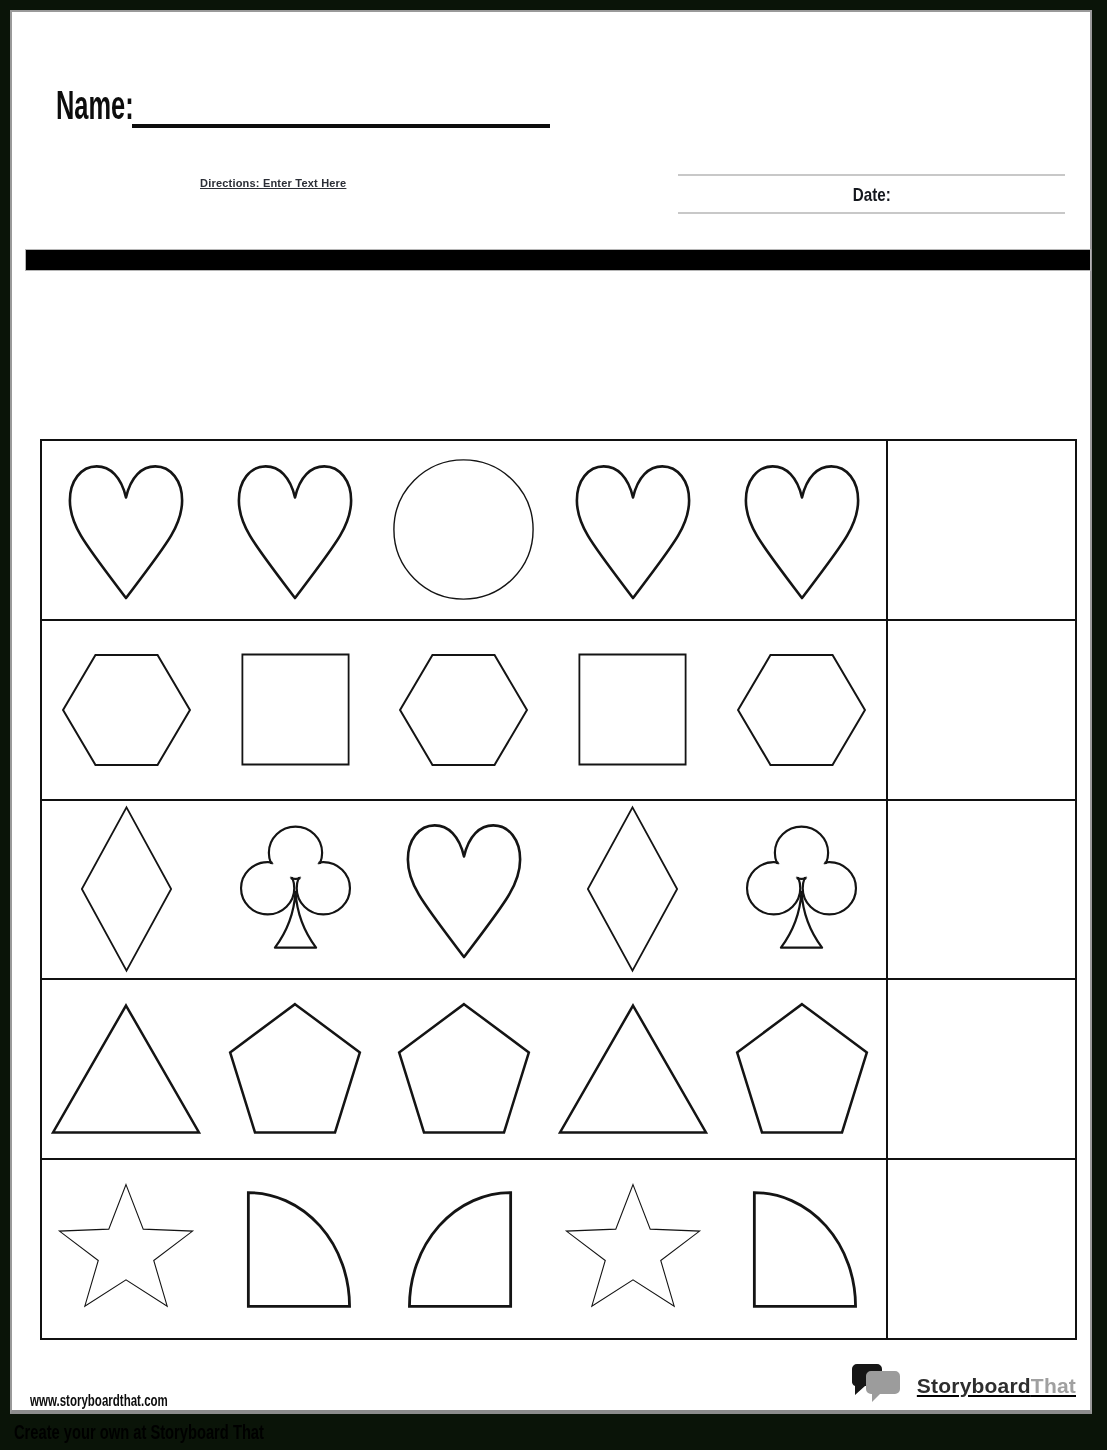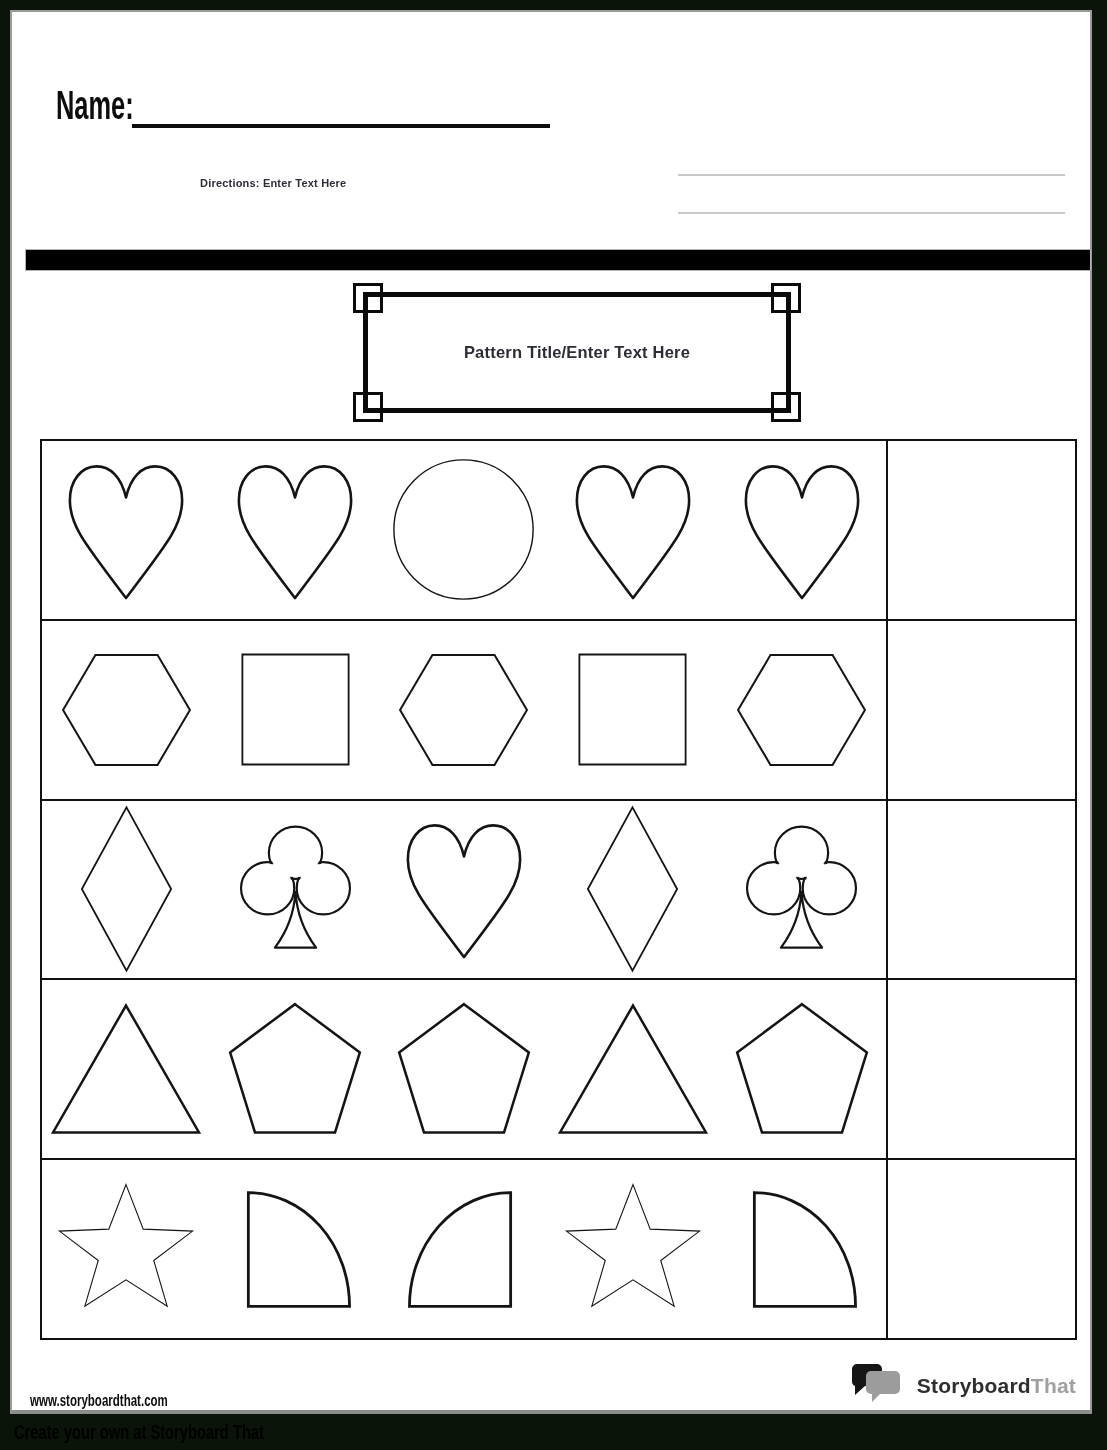--- a/index.html
+++ b/index.html
@@ -10,21 +10,21 @@
     font-family:"Liberation Sans", sans-serif;
     overflow:hidden;
   }
   .page {
     position:absolute; left:10px; top:10px;
     width:1082px; height:1404px;
     background:#ffffff;
     border:2px solid #9a9a9a;
     border-bottom:4px solid #8d8d8d;
   }
-  .abs { position:absolute; }
+  .abs { position:absolute;text-decoration:underline; }
   .cond { display:inline-block; transform:scaleX(0.62); transform-origin:0 50%; white-space:nowrap; }
   .cond85 { display:inline-block; transform:scaleX(0.8); transform-origin:50% 50%; white-space:nowrap; }
 
   .name-label { left:44px; top:70px; font-size:41px; font-weight:bold; color:#0d0d0d; }
   .name-line { left:120px; top:112px; width:418px; height:4px; background:#0d0d0d; }
 
   .directions { left:188px; top:165px; font-size:11px; font-weight:bold; color:#2b2e36; letter-spacing:0.2px; }
 
   .score-block { left:666px; width:387px; text-align:center; }
   .score-label { top:134px; font-size:19px; font-weight:bold; color:#15181e; }
@@ -76,31 +76,25 @@
 <body>
 
 <div class="page">
 
   <span class="abs name-label"><span class="cond">Name:</span></span>
   <div class="abs name-line"></div>
 
   <span class="abs directions">Directions: Enter Text Here</span>
 
   <div class="abs score-line"></div>
+  <div class="abs score-block date-label"><span class="cond85">Date:</span></div>
   <div class="abs date-line"></div>
 
   <div class="abs divider-bar"></div>
 
-  <div class="abs frame">
-    <div class="frame-corner fc-tl"></div>
-    <div class="frame-corner fc-tr"></div>
-    <div class="frame-corner fc-bl"></div>
-    <div class="frame-corner fc-br"></div>
-    <span class="frame-title">Pattern Title/Enter Text Here</span>
-  </div>
 
   <div class="abs ptable" id="pattern-table">
       <div class="prow">
         <div class="shape-section">
           <div class="shape-cell">
             <svg width="122" height="148" viewBox="0 0 100 100" preserveAspectRatio="none" fill="none" stroke="#141414">
               <path d="M50,28 C46,14 37,7 26,7 C13,7 4,17 4,30 C4,47 16,59 50,96 C84,59 96,47 96,30 C96,17 87,7 74,7 C63,7 54,14 50,28 Z" stroke-width="2.6" stroke-linejoin="round" vector-effect="non-scaling-stroke"></path>
             </svg>
           </div>
           <div class="shape-cell">

